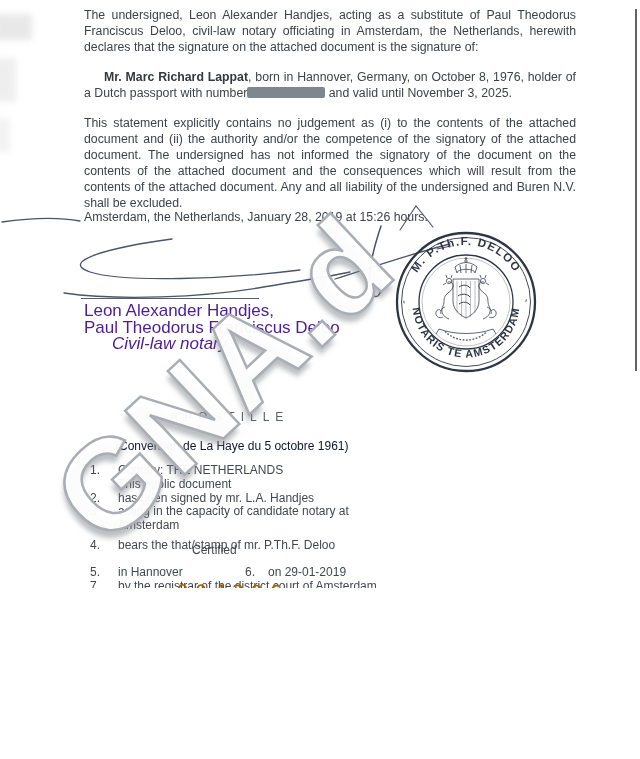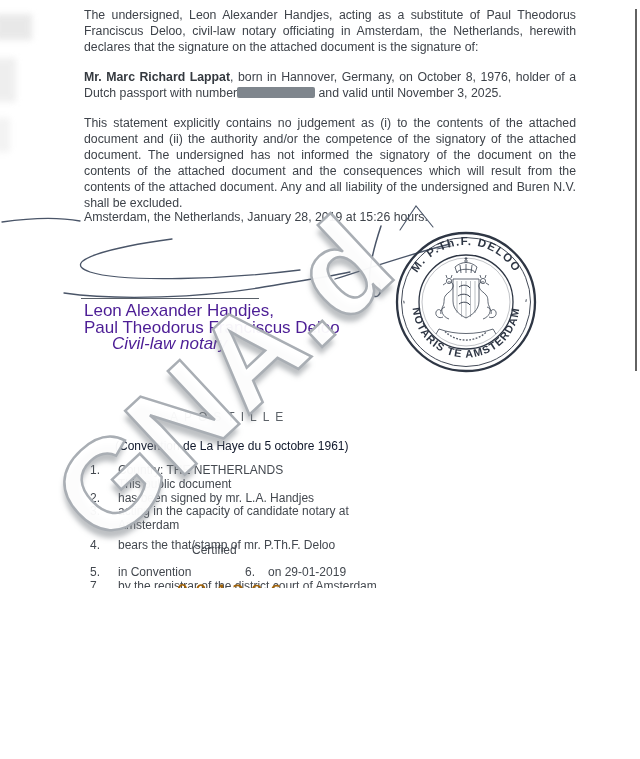--- a/index.html
+++ b/index.html
@@ -1,21 +1,21 @@
 <!DOCTYPE html>
 <html><head>
 <meta charset="utf-8">
 <style>
   html,body{margin:0;padding:0;background:#ffffff;}
   .page{position:relative;width:640px;height:588px;background:#ffffff;overflow:hidden;
         font-family:"Liberation Sans",sans-serif;color:#3c4147;}
   .textblock{position:absolute;left:84px;width:492px;font-size:12.3px;line-height:15.9px;
              text-align:justify;color:#3e434a;}
   .noj{text-align:left;}
-  .bold{font-weight:bold;color:#34393f;}
+  .bold{font-weight:bold;color:#34393f;margin-left:20px;}
   .redact{display:inline-block;width:78px;height:11px;background:#7f868d;border-radius:2px;
           vertical-align:-1px;filter:blur(0.7px);}
   .sigline{position:absolute;left:81px;top:298px;width:178px;height:0;border-top:1.6px solid #596068;}
   .sigblock{position:absolute;left:84px;top:303px;font-size:17px;line-height:16.6px;color:#4c1d95;}
   .italic{font-style:italic;margin-left:28px;}
   .ap{position:absolute;left:84px;width:500px;font-size:12px;color:#43484f;}
   .ap-title{letter-spacing:6px;color:#5c6268;font-size:12px;}
   .ap-conv{color:#0f172a;}
   .ap-row{display:flex;line-height:13.8px;}
   .ap-num{width:28px;flex:none;}
@@ -156,21 +156,21 @@
       <div class="ap-num">4.</div>
       <div class="ap-txt">bears the that/stamp of mr. P.Th.F. Deloo</div>
     </div>
   </div>
 
   <div class="ap" style="top:543px;left:192px;">Certified</div>
 
   <div class="ap" style="top:565px;left:90px;width:420px;">
     <div style="display:flex;line-height:14px;">
       <div style="width:28px;">5.</div>
-      <div style="width:127px;">in Convention</div>
+      <div style="width:127px;">in Hannover</div>
       <div style="width:23px;">6.</div>
       <div>on 29-01-2019</div>
     </div>
     <div style="display:flex;line-height:14px;">
       <div style="width:28px;">7.</div>
       <div>by the registrar of the district court of Amsterdam</div>
     </div>
     <div style="display:flex;line-height:14px;">
       <div style="width:28px;">8.</div>
       <div>no.</div>

